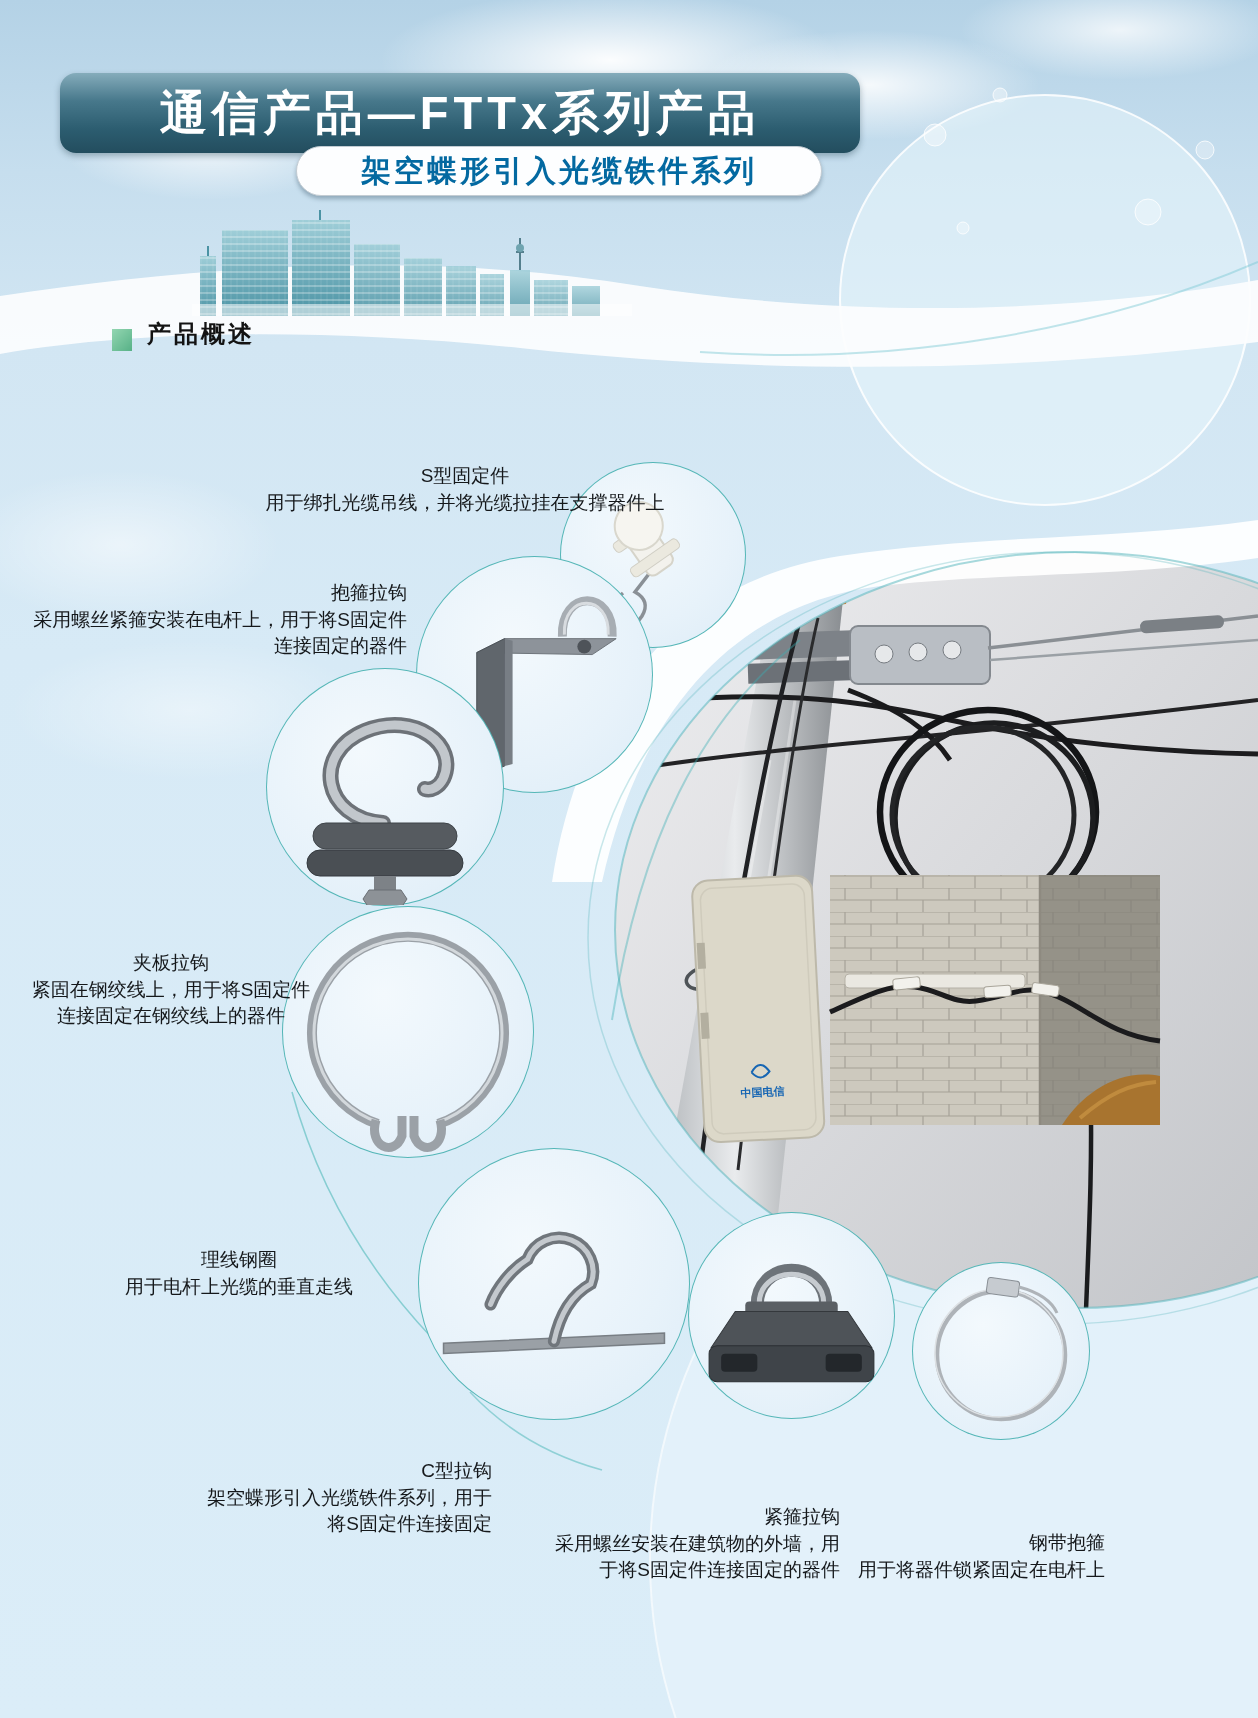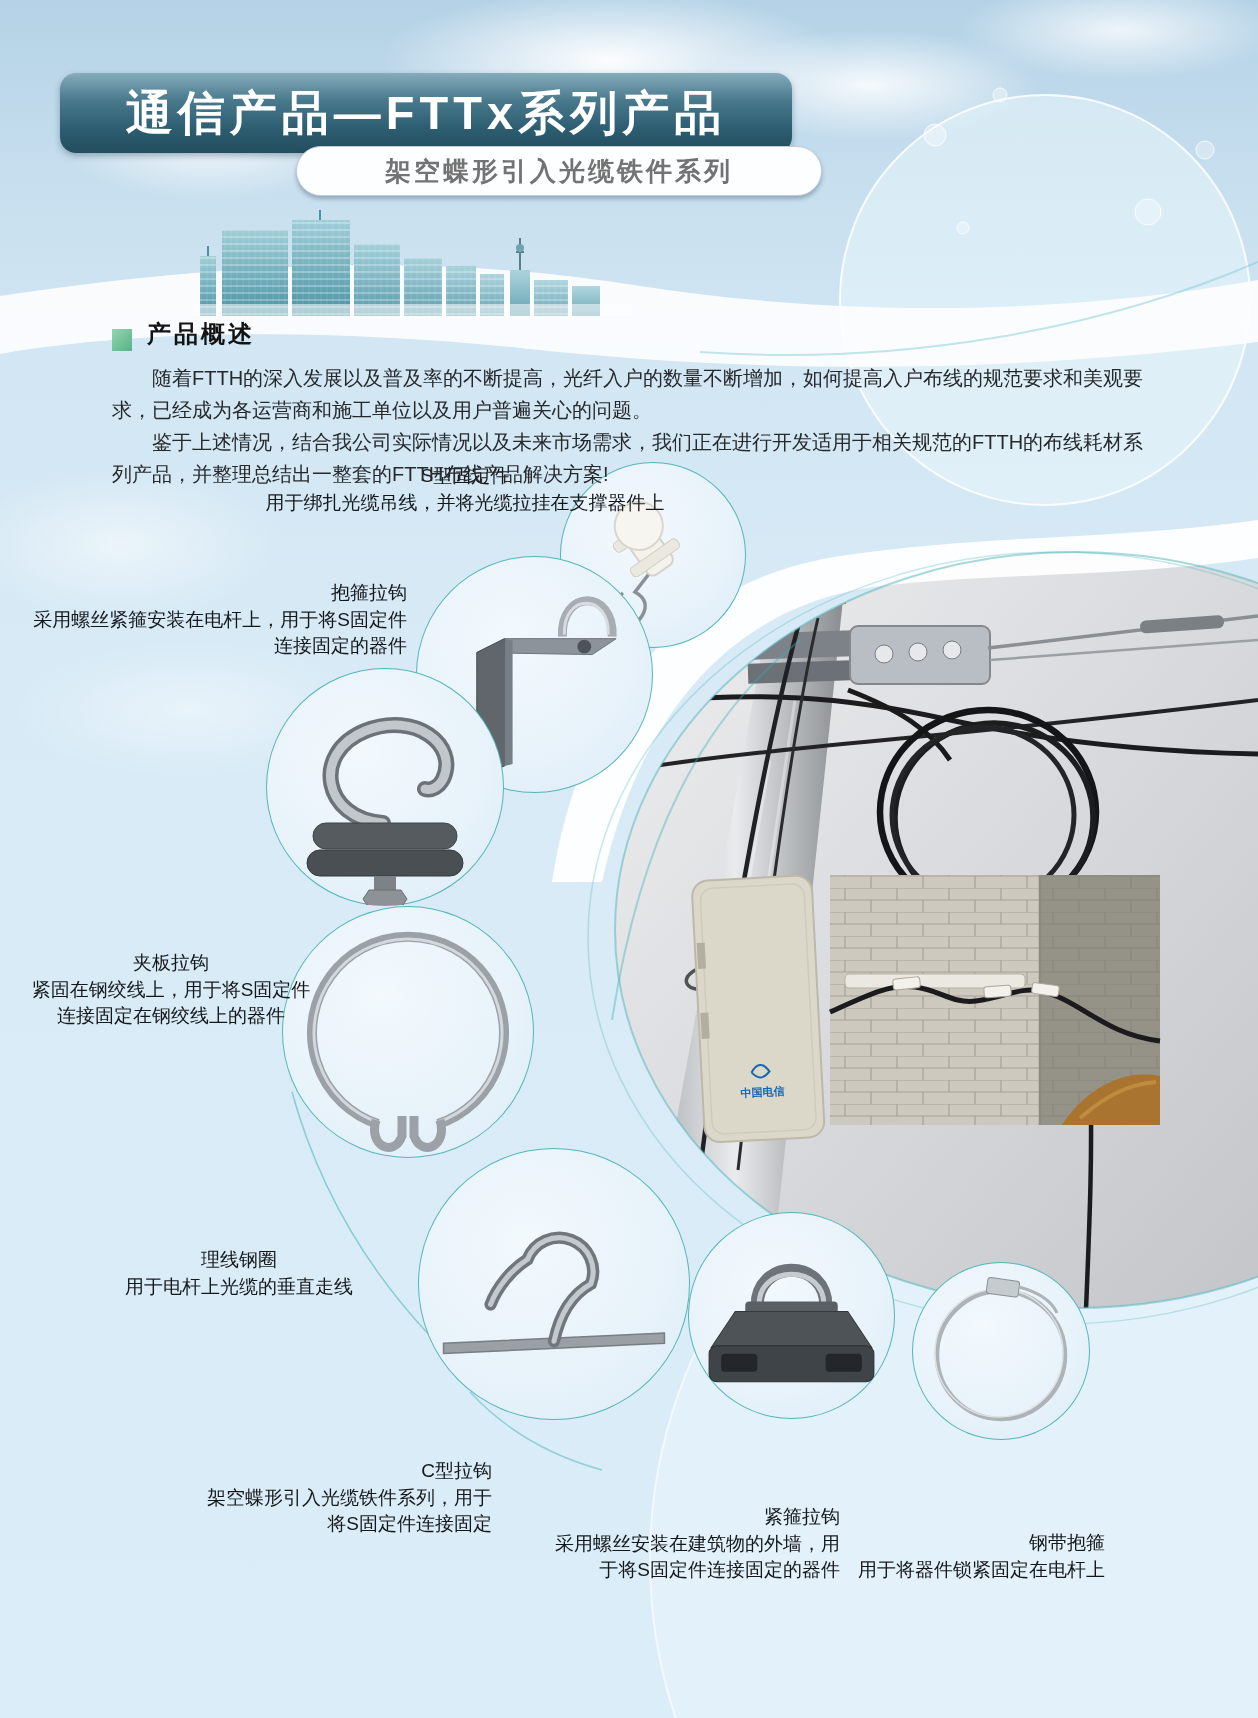--- a/index.html
+++ b/index.html
@@ -3,29 +3,29 @@
 <meta charset="utf-8">
 <style>
   html,body{margin:0;padding:0;}
   body{font-family:"Liberation Sans",sans-serif;}
   .page{position:relative;width:1258px;height:1718px;overflow:hidden;
         background:linear-gradient(180deg,#b4d2e6 0%,#c6deee 10%,#d2e6f3 20%,#d7eaf6 38%,#dbedf8 100%);}
   .abs{position:absolute;}
   
   .cloud{position:absolute;background:radial-gradient(closest-side,rgba(255,255,255,.95),rgba(255,255,255,0));border-radius:50%;}
   
-  .banner{left:60px;top:73px;width:732px;height:80px;border-radius:16px;
+  .banner{left:60px;top:73px;width:800px;height:80px;border-radius:16px;
           background:linear-gradient(180deg,#85acbb 0%,#47788b 35%,#2c5d70 70%,#234d5e 100%);
           box-shadow:0 3px 6px rgba(30,60,75,.35);
           display:flex;align-items:center;justify-content:center;z-index:8;}
   .banner span{color:#fff;font-size:47px;font-weight:bold;letter-spacing:5px;white-space:nowrap;}
   .pill{left:296px;top:146px;width:524px;height:48px;border-radius:26px;background:#fdfeff;
         border:1px solid #c3ccd3;box-shadow:0 3px 4px rgba(40,70,90,.35);
         display:flex;align-items:center;justify-content:center;z-index:9;}
-  .pill span{color:#737373;font-size:26px;font-weight:bold;letter-spacing:3px;white-space:nowrap;}
+  .pill span{color:#0369a1;font-size:30px;font-weight:bold;letter-spacing:3px;white-space:nowrap;}
   .logo{left:1052px;top:64px;width:120px;text-align:center;z-index:9;}
   .logo-text{color:#17418a;font-size:16px;letter-spacing:7px;margin-top:0px;white-space:nowrap;}
   
   .bullet{left:112px;top:329px;width:20px;height:22px;background:linear-gradient(135deg,#93d6b1,#57b187);z-index:8;}
   .sec-title{left:147px;top:318px;font-family:"Liberation Serif",serif;font-size:24px;font-weight:bold;
              letter-spacing:3px;color:#131313;z-index:8;}
   .paras{left:112px;top:362px;width:1040px;z-index:8;color:#26292c;font-size:20px;line-height:1.6;}
   .paras p{margin:0;text-indent:2em;}
   
   .pcircle{border-radius:50%;border:1.5px solid rgba(47,168,166,.8);
@@ -118,24 +118,20 @@
 
   <div class="banner abs">
     <span>通信产品—FTTx系列产品</span>
   </div>
   <div class="pill abs">
     <span>架空蝶形引入光缆铁件系列</span>
   </div>
 
   <div class="bullet abs"></div>
   <div class="sec-title abs">产品概述</div>
-  <div class="paras abs">
-    <p>随着FTTH的深入发展以及普及率的不断提高，光纤入户的数量不断增加，如何提高入户布线的规范要求和美观要求，已经成为各运营商和施工单位以及用户普遍关心的问题。</p>
-    <p>鉴于上述情况，结合我公司实际情况以及未来市场需求，我们正在进行开发适用于相关规范的FTTH的布线耗材系列产品，并整理总结出一整套的FTTH布线产品解决方案!</p>
-  </div>
 
   <svg class="abs z3" width="1258" height="1718">
     <defs>
       <clipPath id="photoClip">
           <ellipse cx="1075" cy="930" rx="460" ry="378"></ellipse>
         </clipPath>
       <linearGradient id="photoBg" x1="0" y1="0" x2="1" y2="1">
         <stop offset="0" stop-color="#efeff1"></stop>
           <stop offset="1" stop-color="#c3c5c9"></stop>
       </linearGradient>

